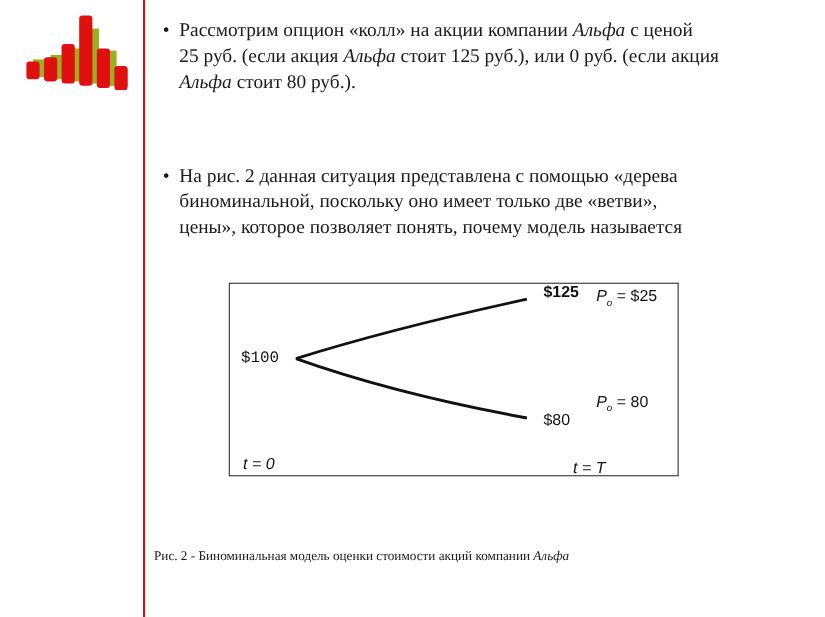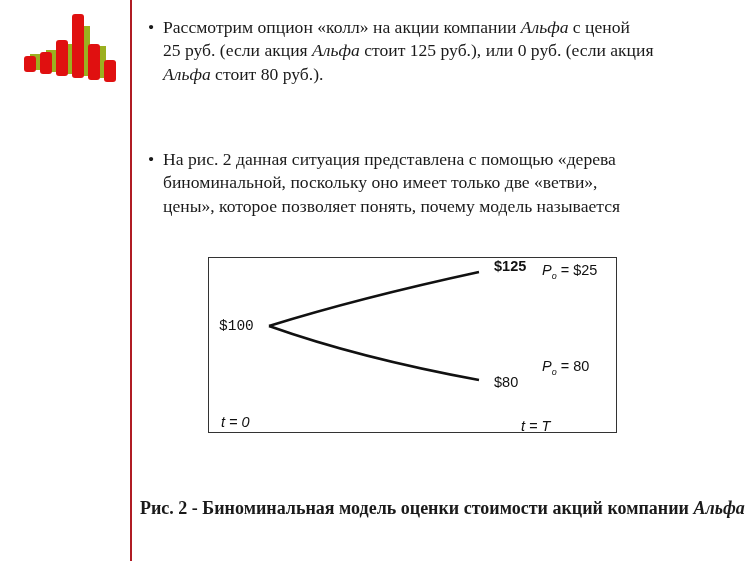--- a/index.html
+++ b/index.html
@@ -30,21 +30,21 @@
       position: absolute; left: 208px; top: 257px; width: 409px; height: 176px;
       border: 1.5px solid #333;
       box-sizing: border-box;
       font-family: "Liberation Sans", sans-serif;
       font-size: 14.5px; color: #111;
     }
     .diagram svg { position: absolute; left: 0; top: 0; }
     .lbl { position: absolute; white-space: nowrap; }
     .caption {
       position: absolute; left: 140px; top: 498px; width: 610px;
-      font-size: 18px; white-space: nowrap; font-weight: bold;
+      font-size: 12px; white-space: nowrap;
     }
   </style>
 </head>
 <body>
 
 <div class="logo">
   <svg width="100" height="72" viewBox="0 0 100 72">
 
     <rect x="12" y="44" width="12" height="16" fill="#9bb020"></rect>
     <rect x="28" y="40" width="12" height="22" fill="#9bb020"></rect>

